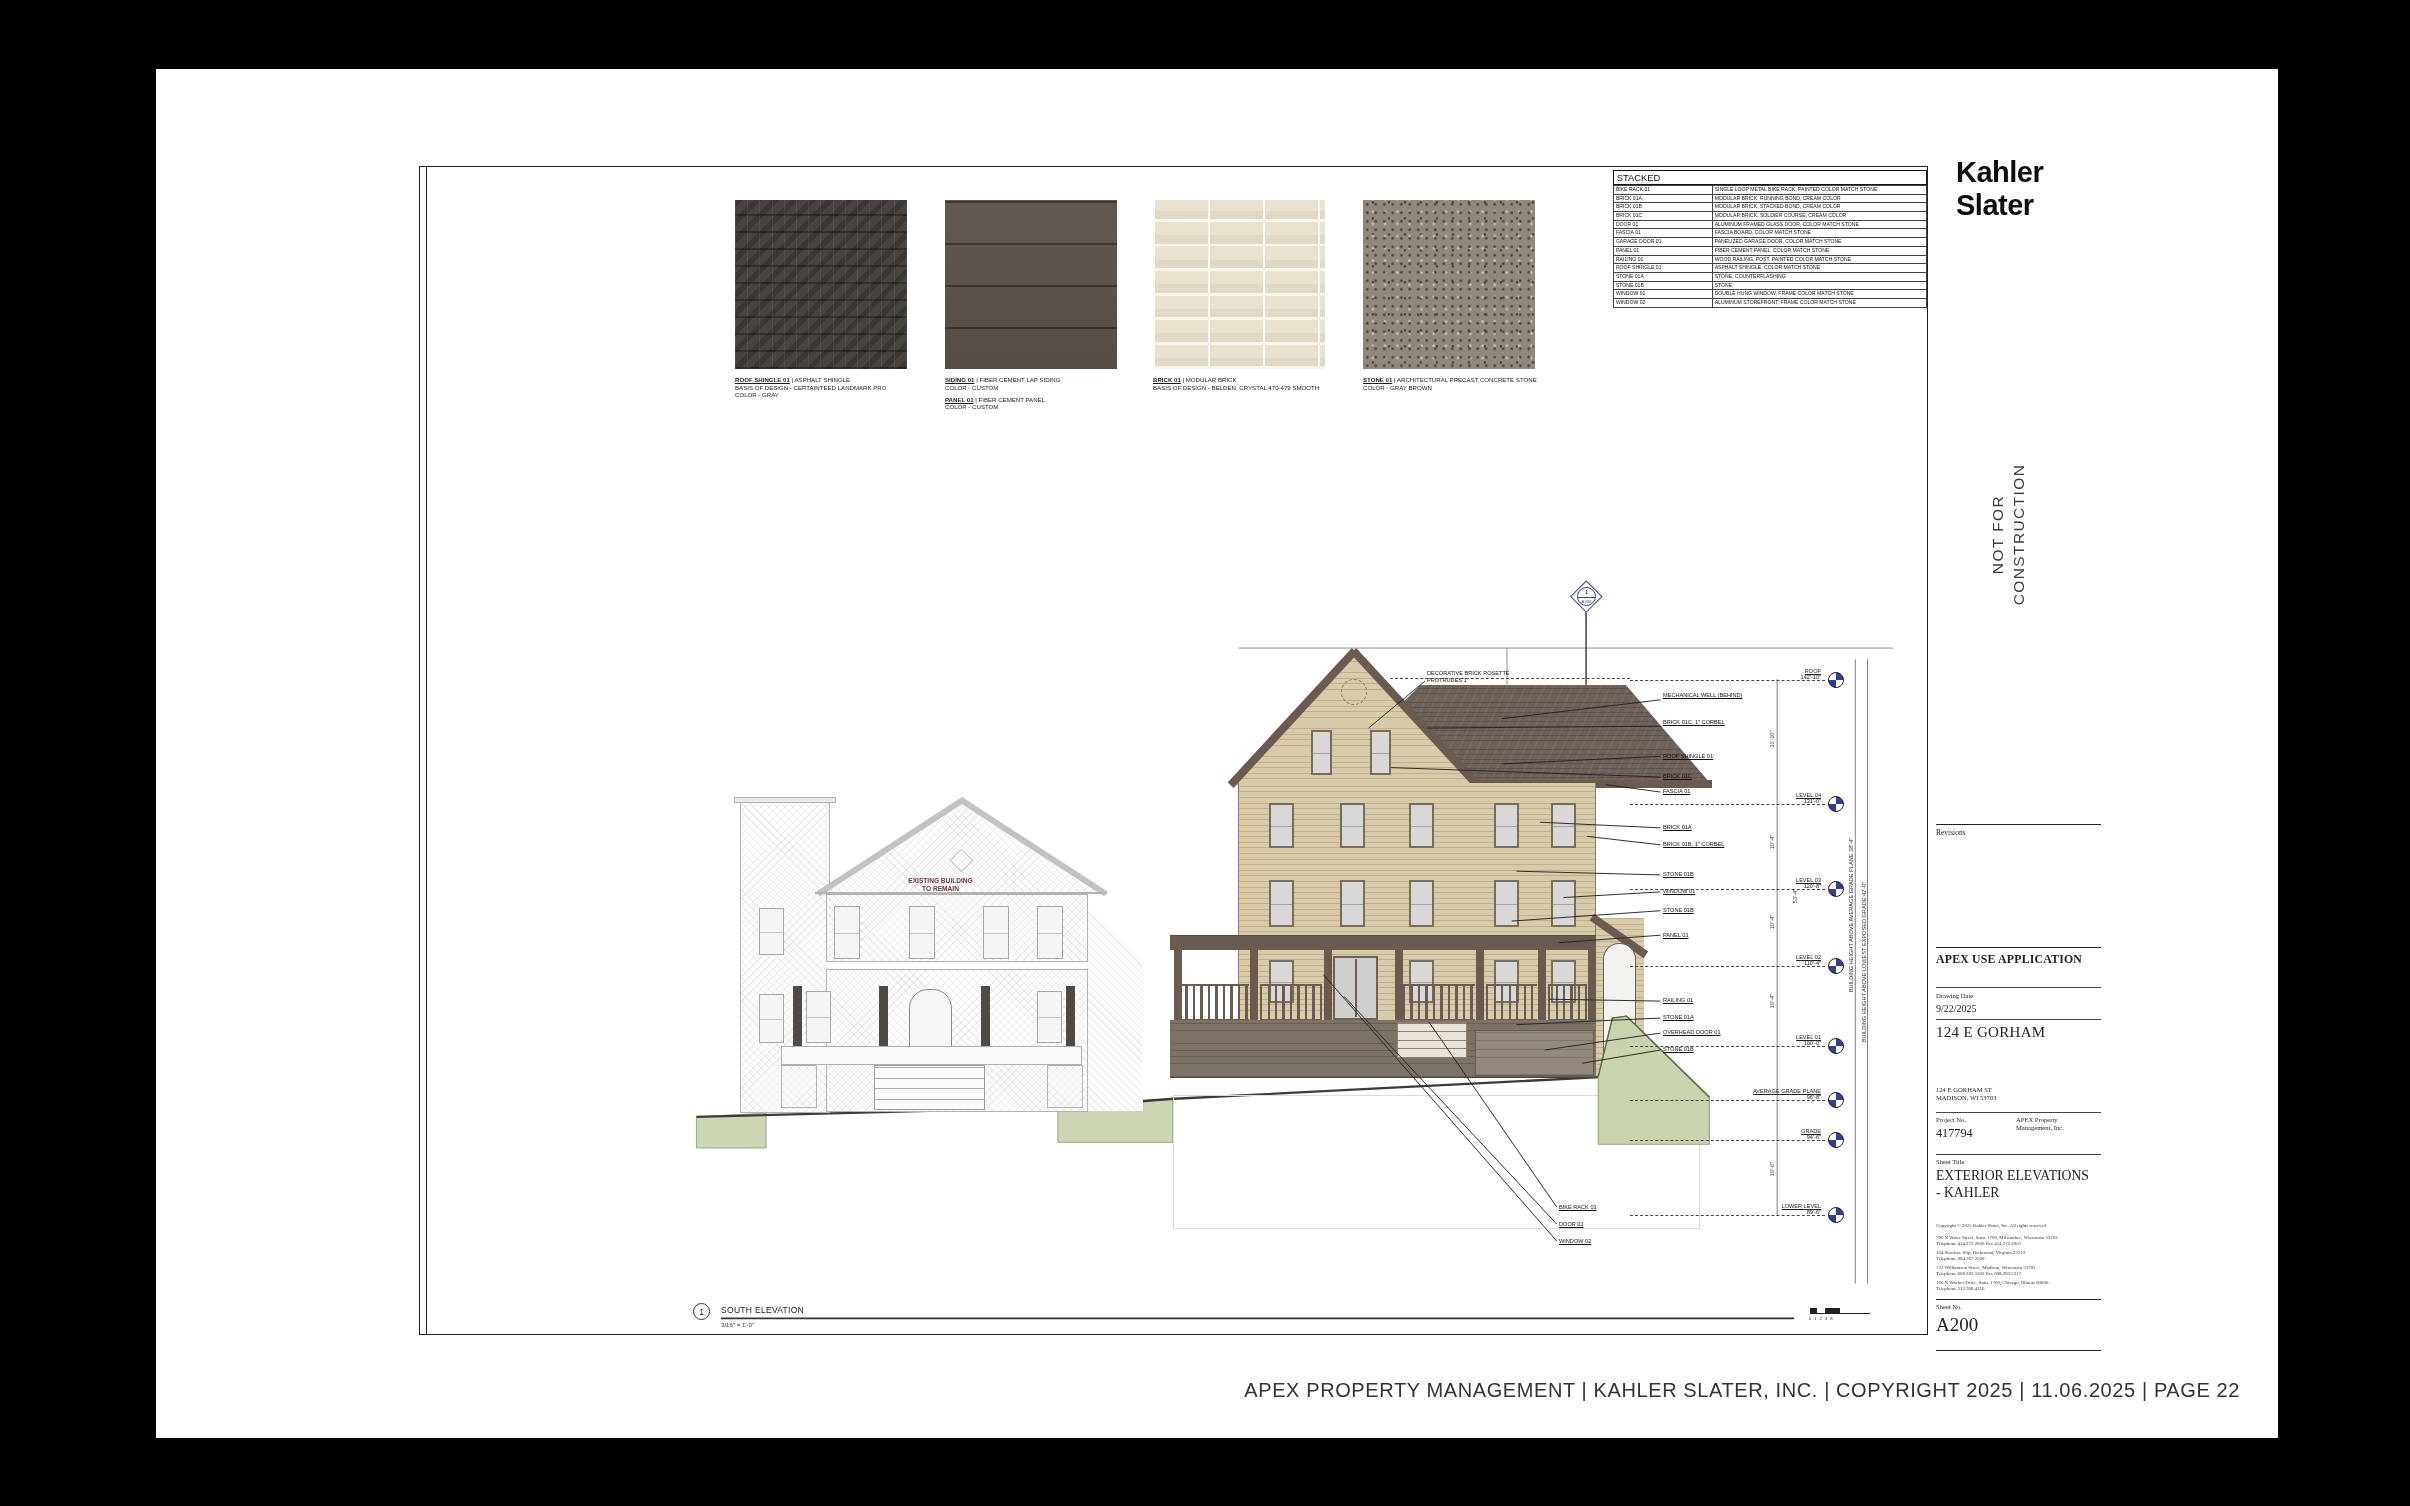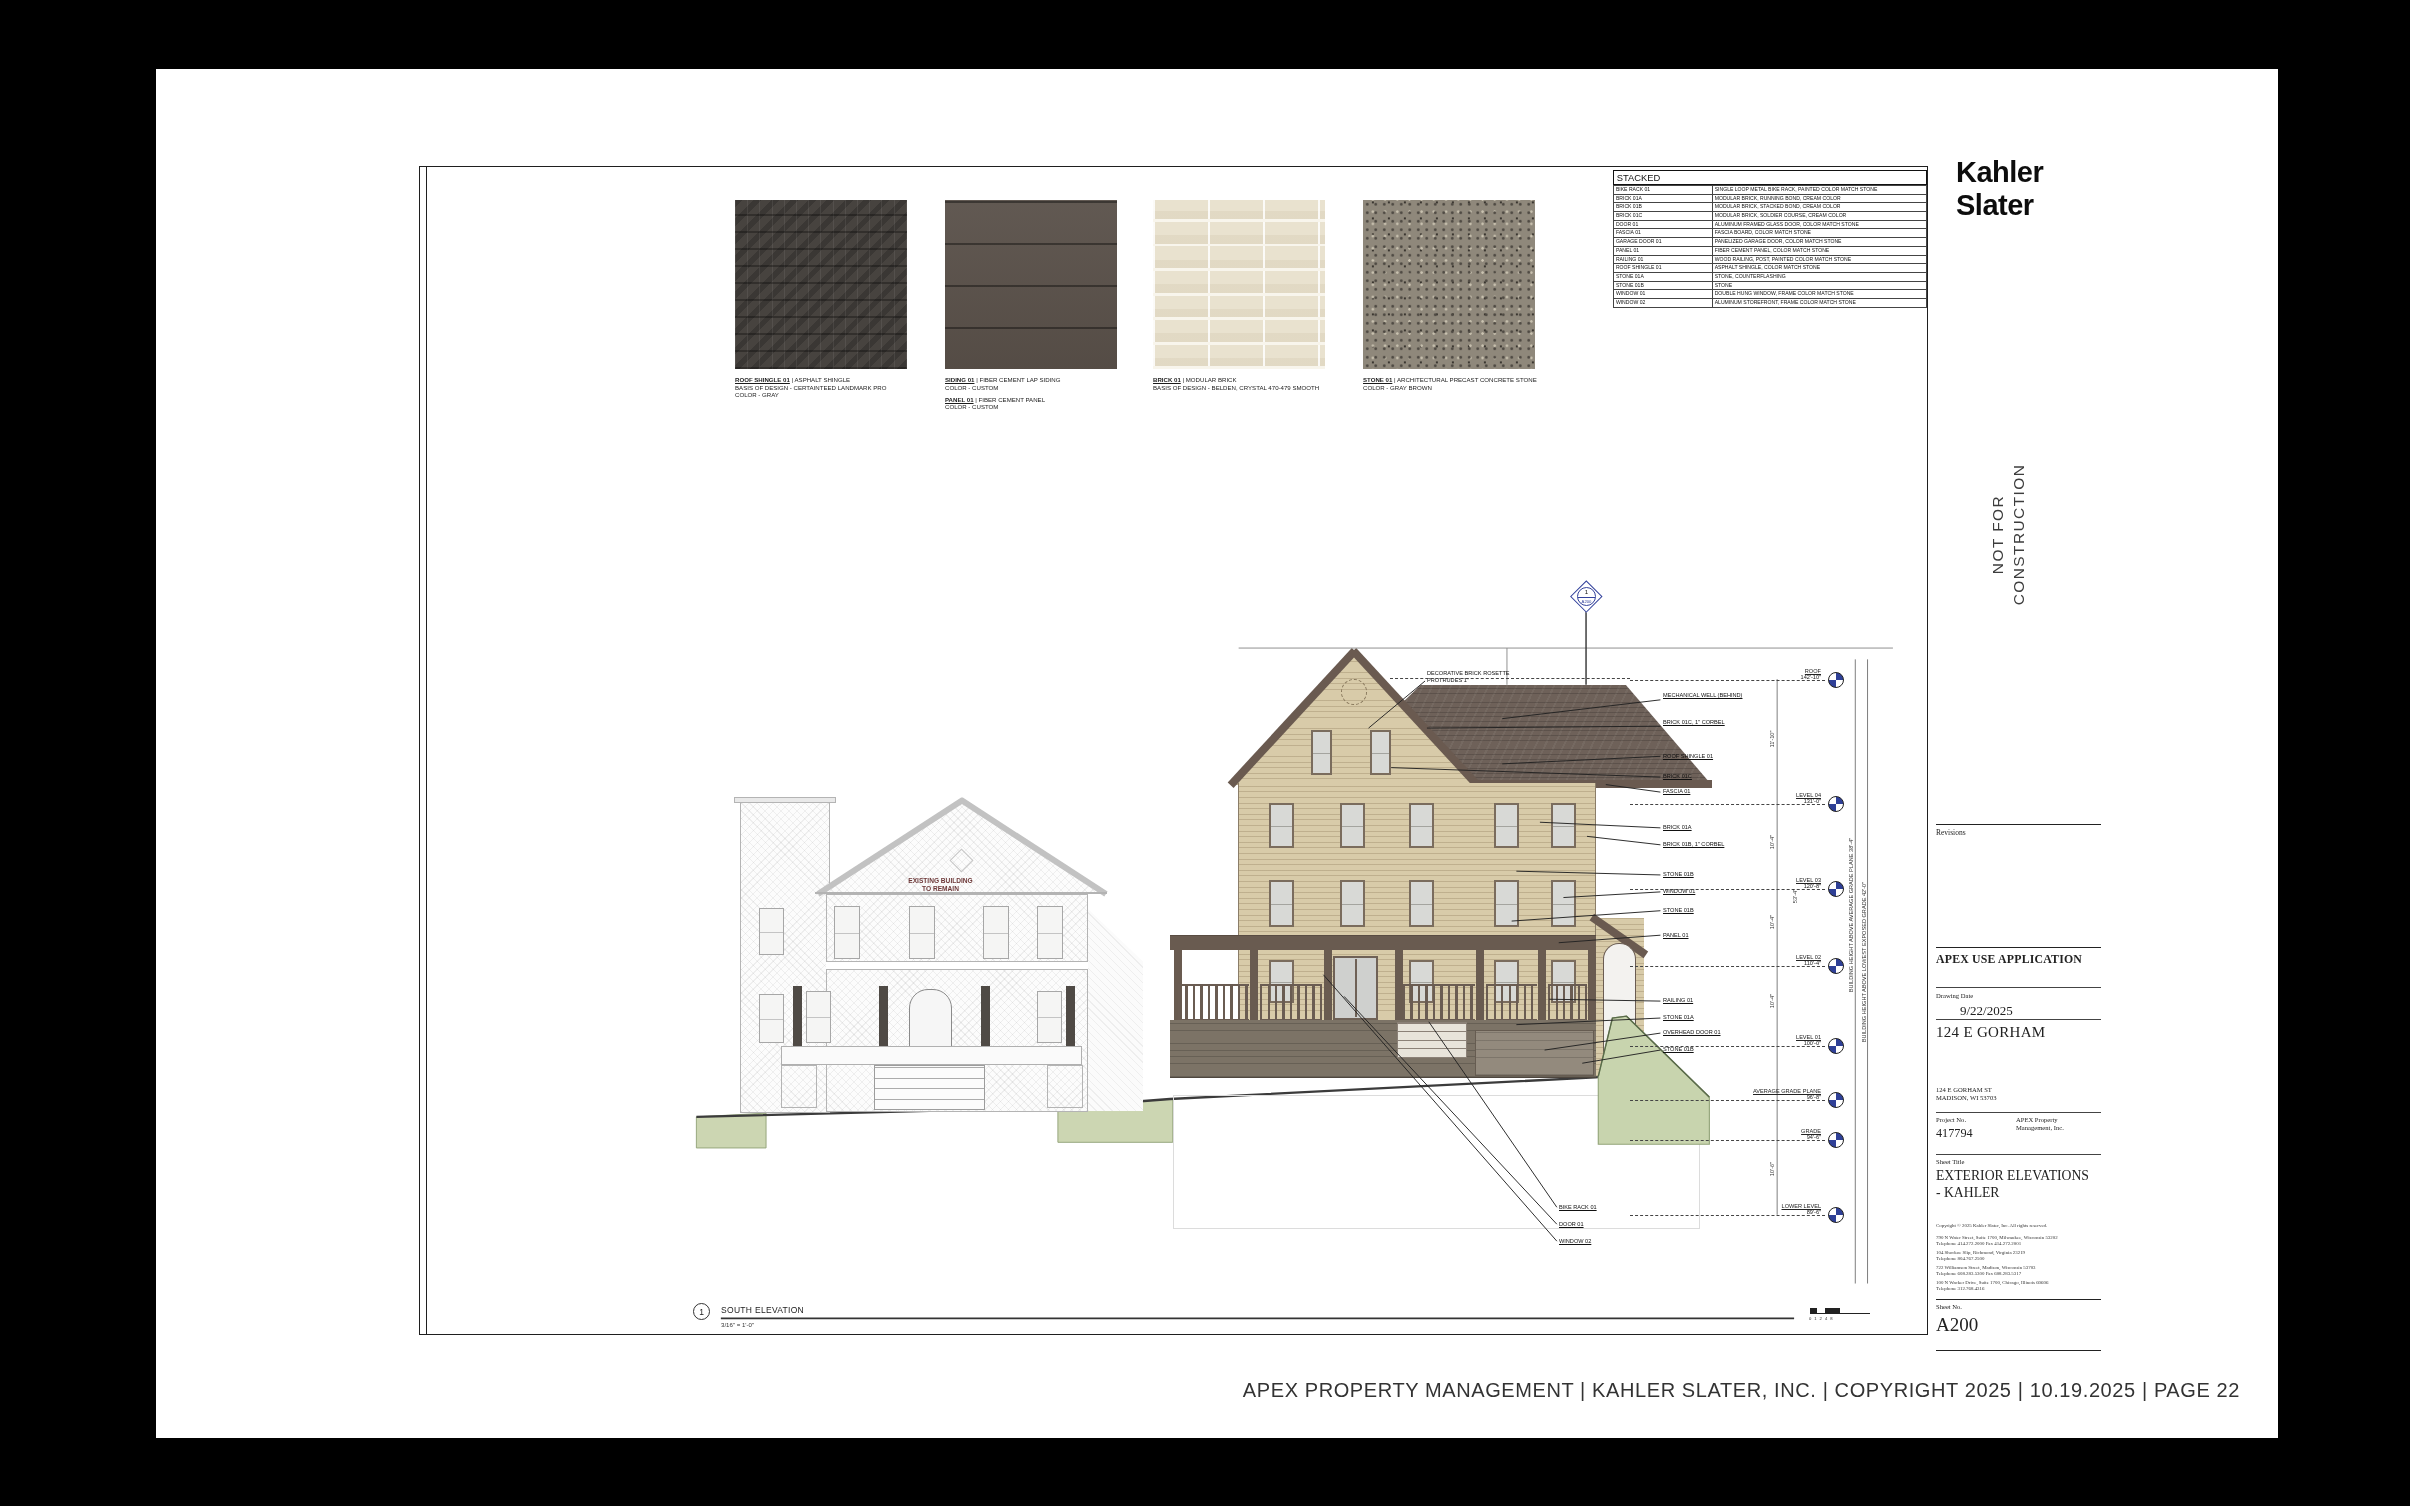--- a/index.html
+++ b/index.html
@@ -413,21 +413,21 @@
   <div class="abs" style="left:1654px;top:1239px;width:60px;height:5.6px;
        border-bottom:1.4px solid #222;background:linear-gradient(90deg,#222 0 7.5px,transparent 7.5px 15px,#222 15px 30px,transparent 30px 60px);"></div>
   <div class="abs" style="left:1653px;top:1247px;font-size:4.2px;color:#333;letter-spacing:0.9px;">0 1 2   4       8</div>
 
   <div class="tb-line" style="top:755px;"></div>
   <div class="tb" style="top:759px;font-size:7.5px;">Revisions</div>
   <div class="tb-line" style="top:878px;"></div>
   <div class="tb" style="top:883px;font-size:11.8px;font-weight:bold;letter-spacing:0.2px;">APEX USE APPLICATION</div>
   <div class="tb-thin" style="top:918px;"></div>
   <div class="tb" style="top:923px;font-size:6.6px;">Drawing Date</div>
-  <div class="tb" style="top:934px;font-size:13px;margin-left:24px;">9/22/2025</div>
+  <div class="tb" style="top:934px;font-size:10px;">9/22/2025</div>
   <div class="tb-thin" style="top:950px;"></div>
   <div class="tb" style="top:955px;font-size:15px;letter-spacing:0.3px;">124 E GORHAM</div>
   <div class="tb" style="top:1017px;font-size:6.6px;line-height:8px;">
     <div>124 E GORHAM ST</div>
     <div>MADISON, WI 53703</div>
   </div>
   <div class="tb-thin" style="top:1043px;"></div>
   <div class="tb" style="top:1047px;font-size:6.6px;">Project No.</div>
   <div class="tb" style="top:1057px;font-size:12.2px;">417794</div>
   <div class="tb" style="top:1047px;left:1860px;width:85px;font-size:6.6px;line-height:8px;">
@@ -452,17 +452,17 @@
     <div>Telephone 608.283.5300 Fax 608.283.5317</div>
     <div style="height:3.8px;"></div>
     <div>100 N Wacker Drive, Suite 1700, Chicago, Illinois 60606</div>
     <div>Telephone 312.768.4316</div>
   </div>
   <div class="tb-line" style="top:1230px;"></div>
   <div class="tb" style="top:1234px;font-size:6.6px;">Sheet No.</div>
   <div class="tb" style="top:1245px;font-size:19px;">A200</div>
   <div class="tb-line" style="top:1281px;"></div>
 
-  <div class="abs" style="right:38px;bottom:36px;font-size:20px;letter-spacing:0.6px;color:#333;white-space:nowrap;">APEX PROPERTY MANAGEMENT   |   KAHLER SLATER, INC.   |   COPYRIGHT 2025   |   10.19.2025  |  PAGE 22</div>
+  <div class="abs" style="right:38px;bottom:36px;font-size:20px;letter-spacing:0.6px;color:#333;white-space:nowrap;">APEX PROPERTY MANAGEMENT   |   KAHLER SLATER, INC.   |   COPYRIGHT 2025   |   11.06.2025  |  PAGE 22</div>
 
 </div>
 </div>
 
 
 </body></html>

